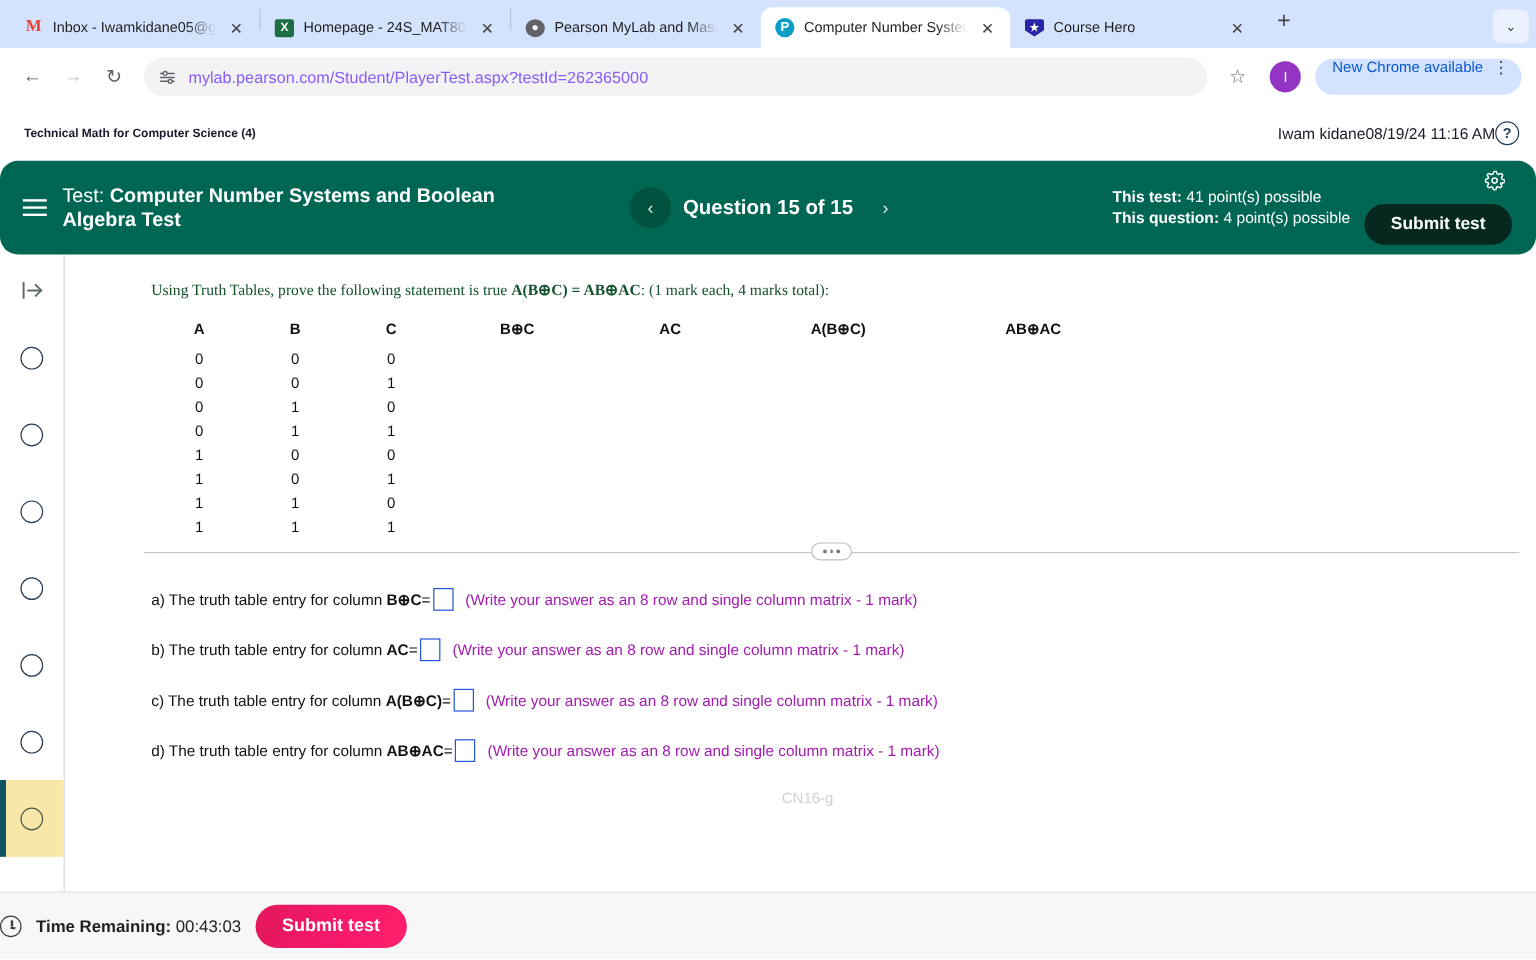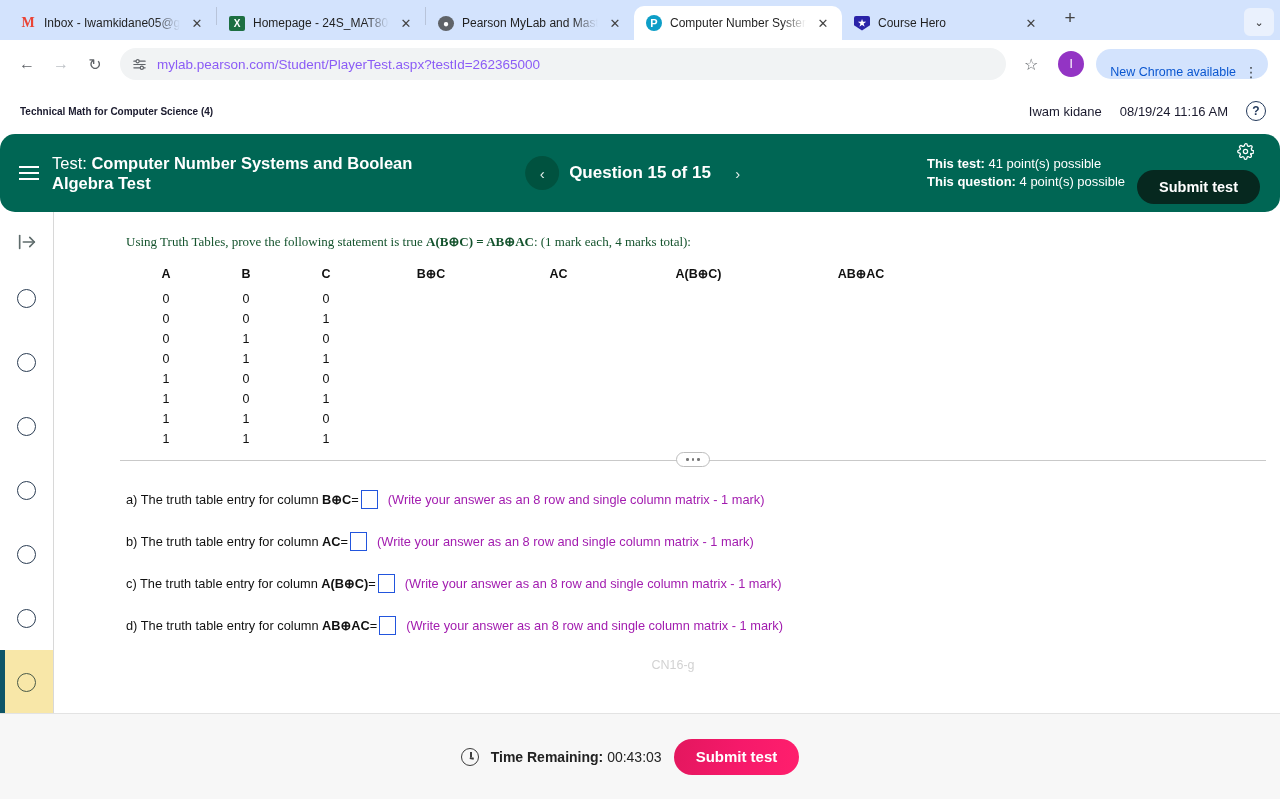--- a/index.html
+++ b/index.html
@@ -91,36 +91,36 @@
     flex: 1 1 auto; font-size: 13.5px; color: #8b5cf6;
     overflow: hidden; white-space: nowrap;
   }
   .avatar {
     width: 26px; height: 26px; border-radius: 50%; background: #9334c4;
     color: #fff; display: flex; align-items: center; justify-content: center;
     font-size: 12px; flex: 0 0 26px; margin: 0 8px;
   }
   .chrome-update {
     height: 30px; background: #d3e3fd; border-radius: 15px;
-    display: flex; align-items: flex-end; padding: 0 10px 0 14px; gap: 8px;
+    display: flex; align-items: flex-start; padding: 0 10px 0 14px; gap: 8px;
     font-size: 12.5px; color: #0b57d0; flex: 0 0 auto;
   }
   .kebab { color: #3c4043; font-size: 14px; letter-spacing: 0; line-height: 1; }
 
   
   .page { width: 1280px; height: 711px; background: #fff; position: relative;
           display: flex; flex-direction: column; }
 
   .course-bar {
     height: 46px; display: flex; align-items: center;
     padding: 0 14px 0 20px; background: #fff; flex: 0 0 46px;
   }
   .course-title { font-size: 10px; font-weight: bold; color: #1a1a2e; }
   .course-right {
-    margin-left: auto; display: flex; align-items: center; gap: 18px;
+    margin-left: auto; display: flex; align-items: center; 
     font-size: 13px; color: #1a1a2e;
   }
   .help-circle {
     width: 20px; height: 20px; border-radius: 50%;
     border: 1.4px solid #23395b; color: #23395b;
     display: flex; align-items: center; justify-content: center;
     font-size: 12px; font-weight: bold;
   }
 
   .test-header {
@@ -229,23 +229,23 @@
   }
   .ans-hint { color: #a21caf; margin-left: 8px; white-space: nowrap; }
 
   .watermark {
     text-align: center; color: #d2d2d2; font-size: 12.5px;
     margin-top: 16px; margin-left: -40px;
   }
 
   
   .bottom-bar {
-    position: absolute; left: 0; right: 0; bottom: 0; height: 86px;
+    position: absolute; left: 0; right: 0; bottom: 0; height: 56px;
     background: #f7f7f7; border-top: 1px solid #e3e3e3;
-    display: flex; align-items: center; justify-content: center;
+    display: flex; align-items: center; justify-content: flex-start;
     padding-right: 20px; gap: 12px;
   }
   .clock {
     width: 18px; height: 18px; border-radius: 50%; border: 1.6px solid #3c3c3c;
     position: relative; flex: 0 0 18px;
   }
   .clock::before, .clock::after {
     content: ""; position: absolute; background: #3c3c3c; left: 50%; top: 50%;
     transform-origin: 0 0;
   }

